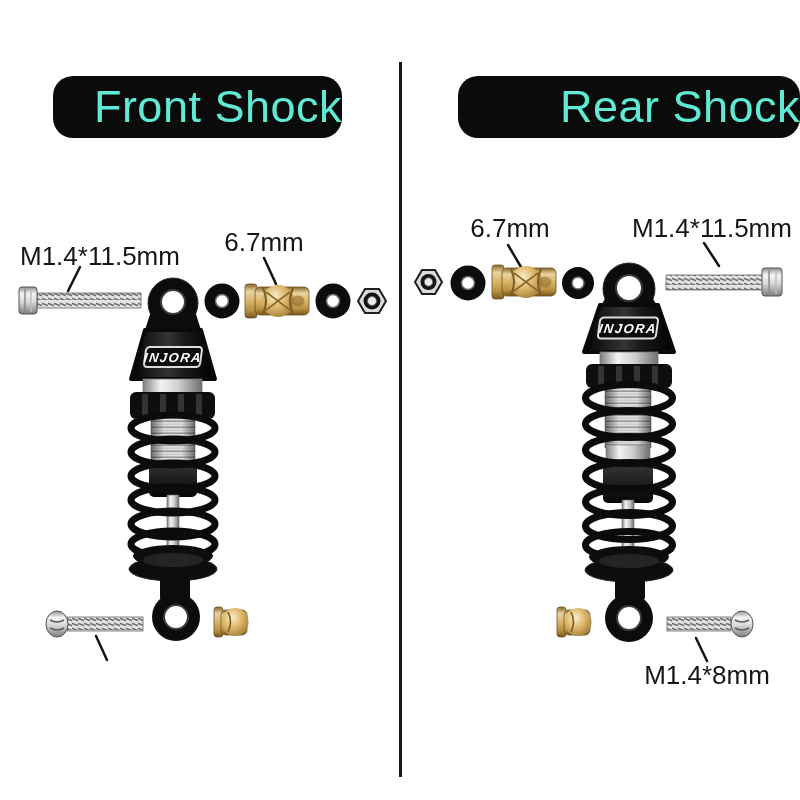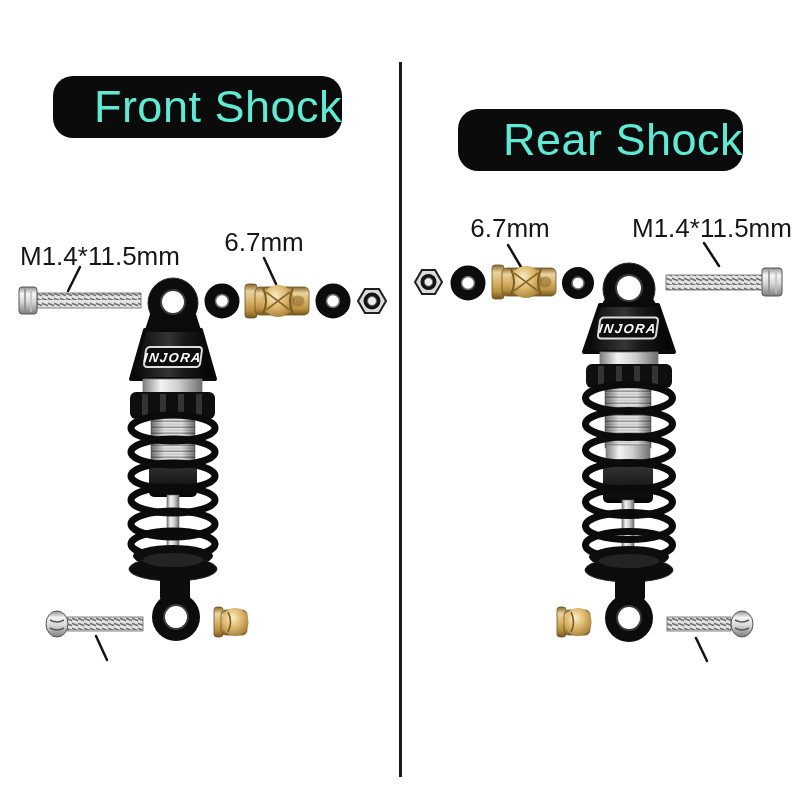--- a/index.html
+++ b/index.html
@@ -2,21 +2,21 @@
 <html><head>
 <meta charset="utf-8">
 <style>
   html,body{margin:0;padding:0;background:#fff;}
   .stage{position:relative;width:800px;height:800px;background:#ffffff;overflow:hidden;
          font-family:"Liberation Sans",sans-serif;}
   .banner{position:absolute;background:#0b0b0b;color:#5eead4;border-radius:20px;
           display:flex;align-items:center;justify-content:flex-end;
           font-size:45px;font-weight:500;letter-spacing:.5px;}
   .banner-front{left:53px;top:76px;width:289px;height:62px;}
-  .banner-rear{left:458px;top:76px;width:285px;height:62px;margin-top:33px;}
+  .banner-rear{left:458px;top:76px;width:342px;height:62px;}
   .divider{position:absolute;left:399px;top:62px;width:3px;height:715px;background:#1a1a1a;}
   .lbl{position:absolute;font-size:26px;color:#161616;text-align:center;white-space:nowrap;}
   .lbl-f-screwtop{left:20px;top:241px;width:155px;}
   .lbl-f-ball{left:224px;top:227px;width:80px;}
   .lbl-f-screwbot{left:40px;top:659px;width:125px;}
   .lbl-r-ball{left:470px;top:213px;width:80px;}
   .lbl-r-screwtop{left:632px;top:213px;width:156px;}
   .lbl-r-screwbot{left:644px;top:660px;width:126px;}
   svg.art{position:absolute;left:0;top:0;}
   .badge-text{font-family:"Liberation Sans",sans-serif;font-style:italic;font-weight:bold;
@@ -33,20 +33,21 @@
   <div class="banner banner-rear">
     <span>Rear Shock</span>
   </div>
 
   <div class="divider"></div>
 
   <div class="lbl lbl-f-screwtop">M1.4*11.5mm</div>
   <div class="lbl lbl-f-ball">6.7mm</div>
   <div class="lbl lbl-r-ball">6.7mm</div>
   <div class="lbl lbl-r-screwtop">M1.4*11.5mm</div>
+  <div class="lbl lbl-r-screwbot">M1.4*8mm</div>
 
   <svg class="art" width="800" height="800" viewBox="0 0 800 800">
     <defs>
       <linearGradient id="gSilverH" x1="0" y1="0" x2="0" y2="1">
         <stop offset="0" stop-color="#8f8f8f"></stop>
           <stop offset=".25" stop-color="#f4f4f4"></stop>
         <stop offset=".55" stop-color="#d8d8d8"></stop>
           <stop offset="1" stop-color="#7d7d7d"></stop>
       </linearGradient>
       <linearGradient id="gSilverV" x1="0" y1="0" x2="1" y2="0">

